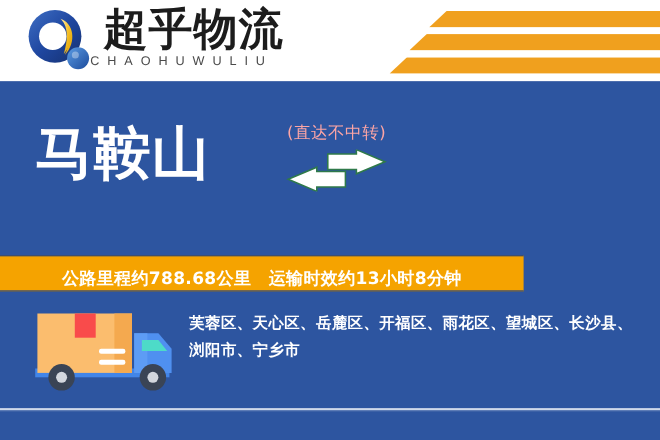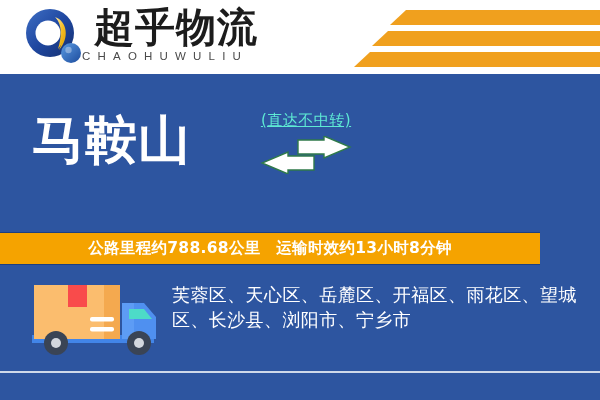--- a/index.html
+++ b/index.html
@@ -82,52 +82,51 @@
   #city-origin { left: 32px; }
   #city-dest { left: 392px; }
 
   #route-center {
     position: absolute; left: 228px; top: 36px;
     width: 156px; height: 100px;
     text-align: center;
   }
   #route-note-top {
     font-size: 15px;
-    color: #5eead4;
+    color: #fca5a5;
     font-family: "DejaVu Sans", "Liberation Sans", sans-serif;
     line-height: 20px;
     white-space: nowrap;
     letter-spacing: 0.5px;
-    text-decoration: underline;
   }
   #arrow-wrap {
     position: relative;
     width: 156px; height: 38px;
     margin-top: 6px;
   }
   #route-note-bottom {
     font-size: 15px;
     font-weight: bold;
     color: #ffffff;
     font-family: "DejaVu Sans", "Liberation Sans", sans-serif;
     line-height: 20px;
     white-space: nowrap;
     margin-top: 4px;
     letter-spacing: 0.5px;
   }
 
   
   #distance-bar {
     position: absolute; left: 0; top: 232px;
-    width: 540px; height: 33px;
+    width: 476px; height: 33px;
     background: #f5a300;
     border-top: 1.5px solid #1d3f80;
     border-bottom: 1.5px solid #1d3f80;
     display: flex;
-    align-items: center;
+    align-items: flex-end;
     justify-content: center;
   }
   #distance-text {
     font-size: 15.5px;
     font-weight: bold;
     color: #ffffff;
     font-family: "DejaVu Sans", "Liberation Sans", sans-serif;
     white-space: nowrap;
     letter-spacing: 0.3px;
   }
@@ -137,22 +136,22 @@
     position: absolute; left: 0; top: 265px;
     width: 600px; height: 105px;
   }
   #truck {
     position: absolute; left: 26px; top: 12px;
     width: 140px; height: 82px;
   }
   #district-text {
     position: absolute; left: 172px; top: 17px;
     width: 412px;
-    font-size: 18px;
-    font-weight: normal;
+    font-size: 14px;
+    font-weight: bold;
     color: #ffffff;
     font-family: "DejaVu Sans", "Liberation Sans", sans-serif;
     line-height: 25px;
     letter-spacing: 0.4px;
   }
 
   #footer-rule {
     position: absolute; left: 0; top: 370px;
     width: 600px; height: 4px;
     background: #cfd9ea;

